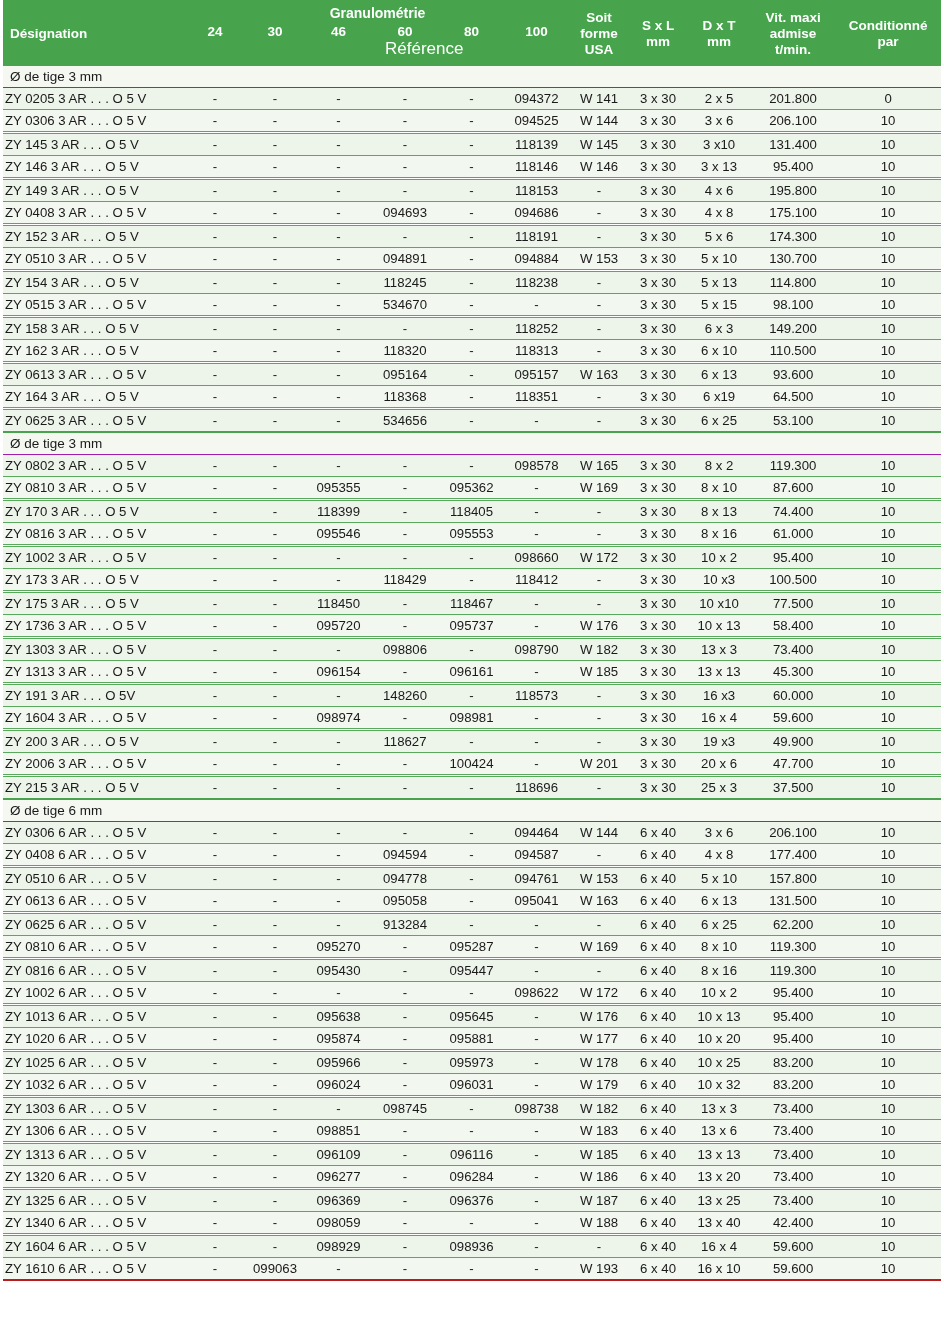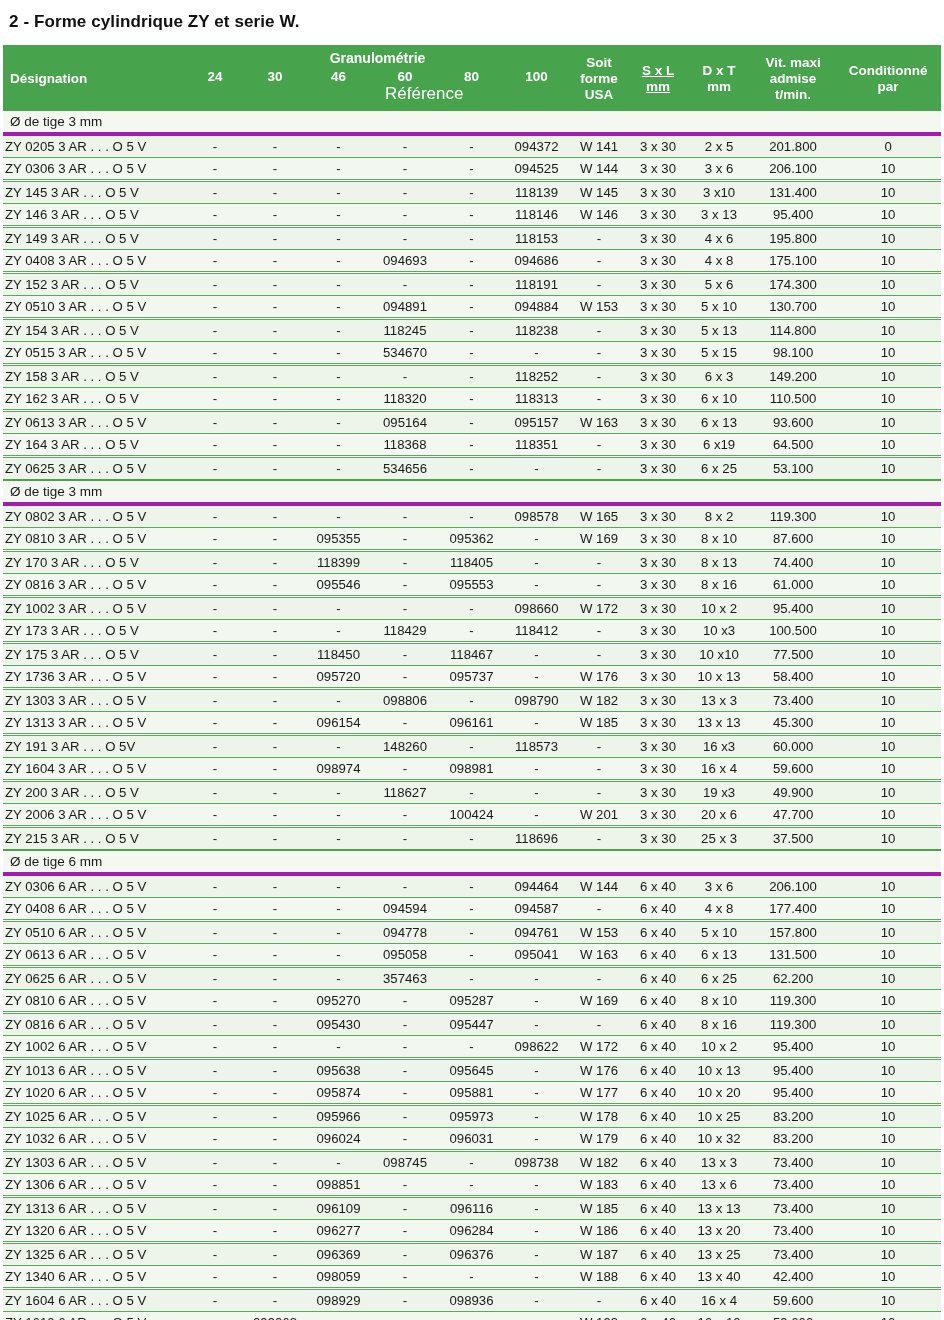--- a/index.html
+++ b/index.html
@@ -16,28 +16,27 @@
   thead th.desig{text-align:left;padding-left:7px;}
   th .sub{display:block;font-size:17px;font-weight:normal;margin-left:12px;}
   
   tbody td{font-size:13.2px;height:19px;line-height:1.05;text-align:center;
            padding:1px 2px;background:#edf4ea;border-bottom:1px solid #58a95b;
            overflow:hidden;white-space:nowrap;}
   tbody tr.alt td{background:#f2f7ef;}
   tbody tr.dbl td{border-bottom:3px double #58a95b;}
   tbody td.desig{text-align:left;}
   tbody tr.section td{background:#f4f8f1;text-align:left;padding-left:7px;
-        font-size:13.5px;border-top:2px solid #4aa24f;border-bottom:4px solid #a21caf;}
+        font-size:13.5px;border-top:2px solid #4aa24f;border-bottom:1px solid #a21caf;}
   tbody tr:last-child td{border-bottom:2px solid #b91c1c;}
 </style>
 </head>
 <body>
 
 <div class="page">
-  <h1 class="title">2 - Forme cylindrique ZY et serie W.</h1>
 
   <table class="cat">
     <colgroup>
       <col style="width:183px">
         <col style="width:58px">
         <col style="width:62px">
       <col style="width:65px">
         <col style="width:68px">
         <col style="width:65px">
       <col style="width:65px">
@@ -45,21 +44,21 @@
         <col style="width:58px">
       <col style="width:64px">
         <col style="width:84px">
         <col style="width:106px">
     </colgroup>
     <thead>
       <tr class="granu-row">
         <th class="desig" rowspan="2">Désignation</th>
         <th class="granu" colspan="6">Granulométrie</th>
         <th rowspan="2" style="white-space:normal;">Soit forme USA</th>
-        <th rowspan="2" style="white-space:normal;text-decoration:underline;">S x L mm</th>
+        <th rowspan="2" style="white-space:normal;">S x L mm</th>
         <th rowspan="2" style="white-space:normal;">D x T mm</th>
         <th rowspan="2" style="white-space:normal;">Vit. maxi admise t/min.</th>
         <th rowspan="2" style="white-space:normal;">Conditionné par</th>
       </tr>
       <tr class="grit-row" id="grit-row">
           <th class="grit">24</th>
           <th class="grit">30</th>
           <th class="grit">46</th>
           <th class="grit">60<span class="sub">Référence</span></th>
           <th class="grit">80</th>
@@ -550,21 +549,21 @@
           <td>6 x 40</td>
           <td>6 x 13</td>
           <td>131.500</td>
           <td>10</td>
         </tr>
         <tr class="">
           <td class="desig">ZY 0625 6 AR . . . O 5 V</td>
           <td>-</td>
           <td>-</td>
           <td>-</td>
-          <td>357463</td>
+          <td>913284</td>
           <td>-</td>
           <td>-</td>
           <td>-</td>
           <td>6 x 40</td>
           <td>6 x 25</td>
           <td>62.200</td>
           <td>10</td>
         </tr>
         <tr class="alt dbl">
           <td class="desig">ZY 0810 6 AR . . . O 5 V</td>

